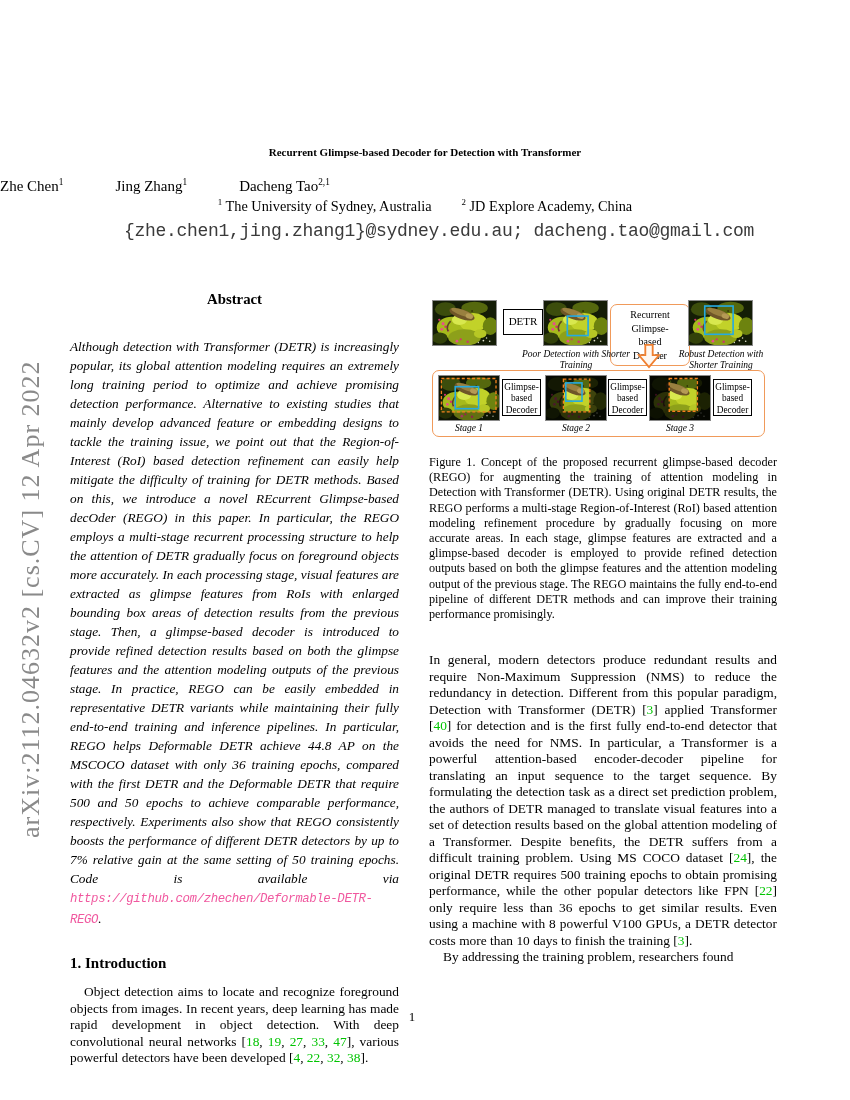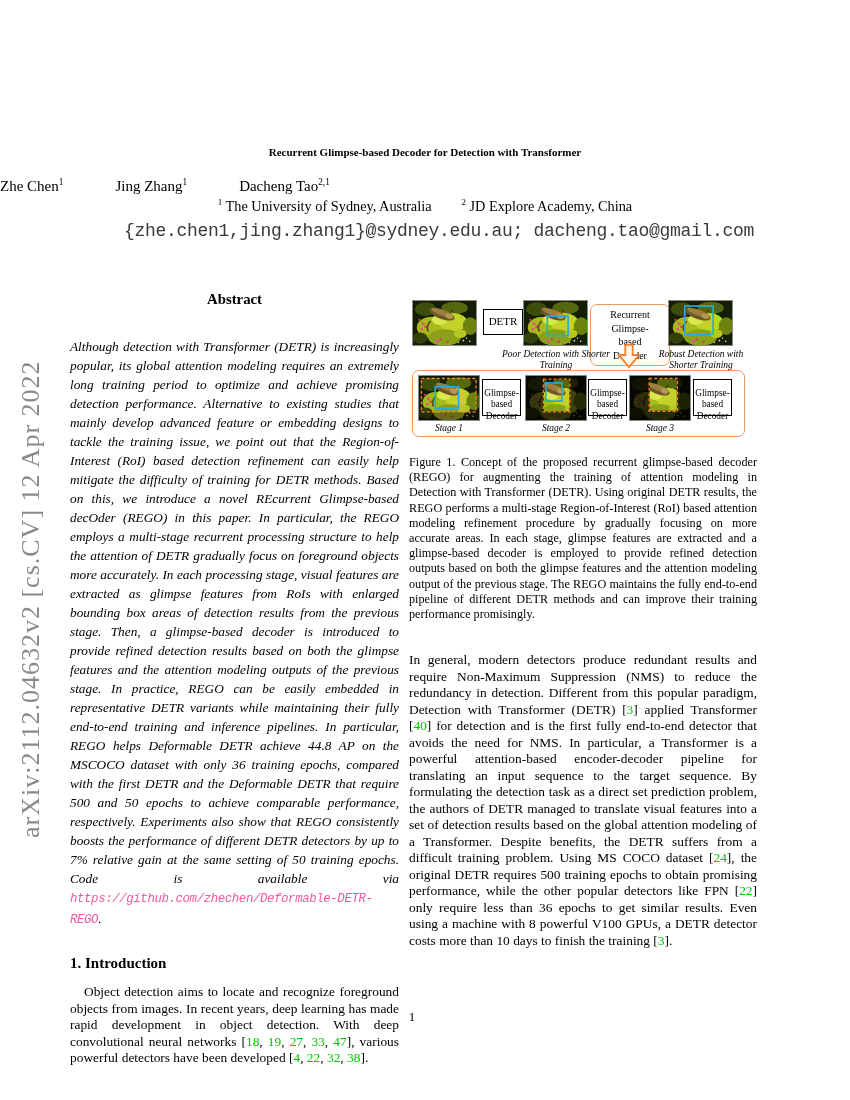--- a/index.html
+++ b/index.html
@@ -18,21 +18,21 @@
   .title { margin:0 auto; padding-top:146px; text-align:center; font-size:11px; font-weight:bold; }
   .authors { margin-top:20px; text-align:left; font-size:15px; }
   .affils  { margin-top:3px;  text-align:center; font-size:14.3px; }
   .emails  { margin-top:6px;  text-align:center; font-size:18px; color:#3a3a3a;
              font-family:"Liberation Mono", monospace; letter-spacing:-0.3px;padding-left:28px; }
   .sup { vertical-align:super; font-size:62%; line-height:0; }
   .gap   { display:inline-block; width:52px; }
   .gap-md{ display:inline-block; width:30px; }
   
   .col-left  { position:absolute; left:70px;  top:0; width:329px; }
-  .col-right { position:absolute; left:409px; top:0; width:348px; }
+  .col-right { position:absolute; left:429px; top:0; width:348px; }
   .abstract-head { margin-top:291px; text-align:center; font-weight:bold; font-size:14.8px; }
   .abstract-body { margin-top:29px; font-style:italic; font-size:13.3px; line-height:19px; text-align:justify; }
   .sec-head { margin-top:25px; font-size:15px; font-weight:bold; }
   .body-par { margin-top:12px; font-size:13.4px; line-height:16.5px; text-align:justify; }
   .indent { text-indent:14px; }
   .cite { color:var(--cite,#00c400); }
   .link { color:var(--link,#f0589f); font-family:"Liberation Mono", monospace;
           font-style:italic; font-size:12.4px; letter-spacing:-0.4px; }
   
   .figure { margin-top:297px; position:relative; height:141px; }
@@ -43,21 +43,21 @@
   .rgd-box { position:absolute; left:181px; top:7px; width:80px; min-height:36px;
              background:#fff; border:1.6px solid var(--orange,#f09a5a); border-radius:7px;
              font-size:10px; line-height:1.35; text-align:center; padding:3px 16px; }
   .fig-cap-small { position:absolute; width:110px; text-align:center; font-style:italic;
                    font-size:9.5px; line-height:11px; }
   .arrow-icon { position:absolute; left:208px; top:46px; }
   .stage-panel { position:absolute; left:3px; top:73px; width:333px; height:67px;
                  background:#fff; border:1.6px solid var(--orange,#f09a5a); border-radius:7px; }
   .glimpse-box { position:absolute; top:8px; width:39px; height:37px; background:#fff;
                  border:1.3px solid #000; text-align:center; font-size:9.3px; line-height:1.22;
-                 padding-top:8px; }
+                 padding-top:2px; }
   .stage-label { position:absolute; top:52px; width:62px; text-align:center;
                  font-style:italic; font-size:9.5px; }
   .caption { margin-top:17px; font-size:12.2px; line-height:15.2px; text-align:justify; }
   .rc-body { margin-top:30px; }
   .pageno { position:absolute; top:1009px; left:0; width:824px; text-align:center; font-size:13px; }
   svg { display:block; }
 </style>
 </head>
 <body>
 
@@ -197,16 +197,17 @@
 
         <div class="stage-label" style="left:5px;">Stage 1</div>
         <div class="stage-label" style="left:112px;">Stage 2</div>
         <div class="stage-label" style="left:216px;">Stage 3</div>
       </div>
     </div>
 
     <div class="caption">Figure 1.  Concept of the proposed recurrent glimpse-based decoder (REGO) for augmenting the training of attention modeling in Detection with Transformer (DETR). Using original DETR results, the REGO performs a multi-stage Region-of-Interest (RoI) based attention modeling refinement procedure by gradually focusing on more accurate areas. In each stage, glimpse features are extracted and a glimpse-based decoder is employed to provide refined detection outputs based on both the glimpse features and the attention modeling output of the previous stage. The REGO maintains the fully end-to-end pipeline of different DETR methods and can improve their training performance promisingly.</div>
 
     <p class="body-par rc-body"><span>In general, modern detectors produce redundant results and require Non-Maximum Suppression (NMS) to reduce the redundancy in detection.  Different from this popular paradigm, Detection with Transformer (DETR) [</span><span class="cite">3</span><span>] applied Transformer [</span><span class="cite">40</span><span>] for detection and is the first fully end-to-end detector that avoids the need for NMS. In particular, a Transformer is a powerful attention-based encoder-decoder pipeline for translating an input sequence to the target sequence.  By formulating the detection task as a direct set prediction problem, the authors of DETR managed to translate visual features into a set of detection results based on the global attention modeling of a Transformer.  Despite benefits, the DETR suffers from a difficult training problem. Using MS COCO dataset [</span><span class="cite">24</span><span>], the original DETR requires 500 training epochs to obtain promising performance, while the other popular detectors like FPN [</span><span class="cite">22</span><span>] only require less than 36 epochs to get similar results. Even using a machine with 8 powerful V100 GPUs, a DETR detector costs more than 10 days to finish the training [</span><span class="cite">3</span><span>].</span></p>
+    <p class="body-par indent" style="margin-top:0;"><span>By addressing the training problem, researchers found</span></p>
   </div>
 
   <div class="pageno">1</div>
 </div>
 
 </body></html>

